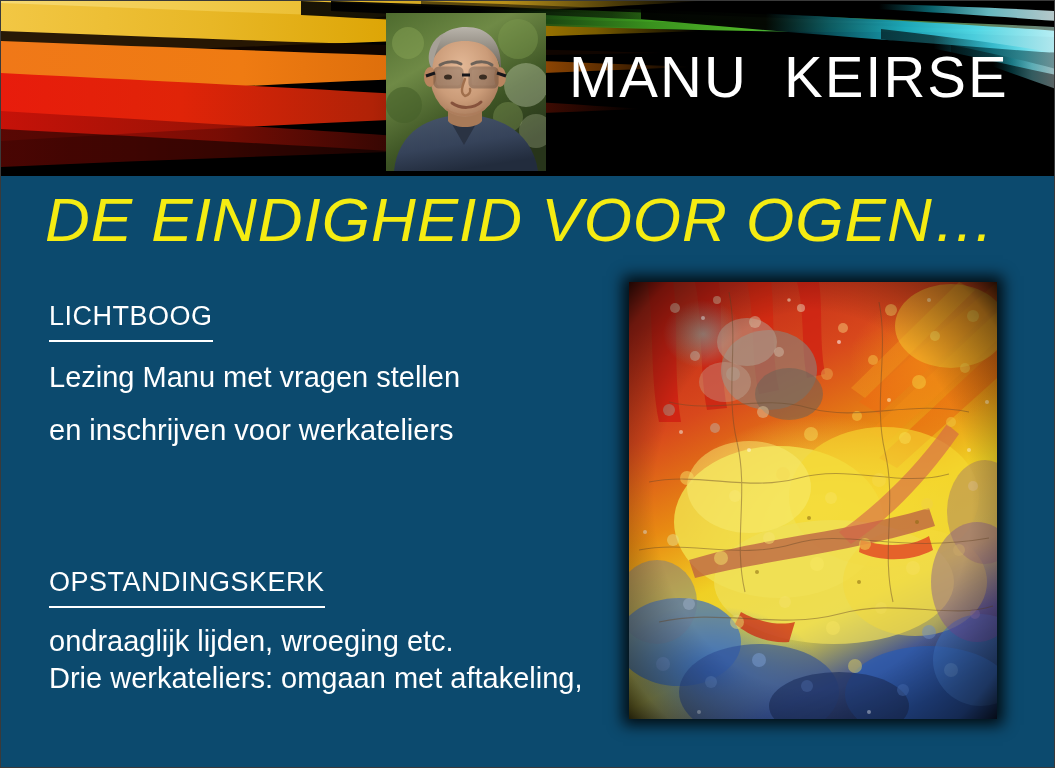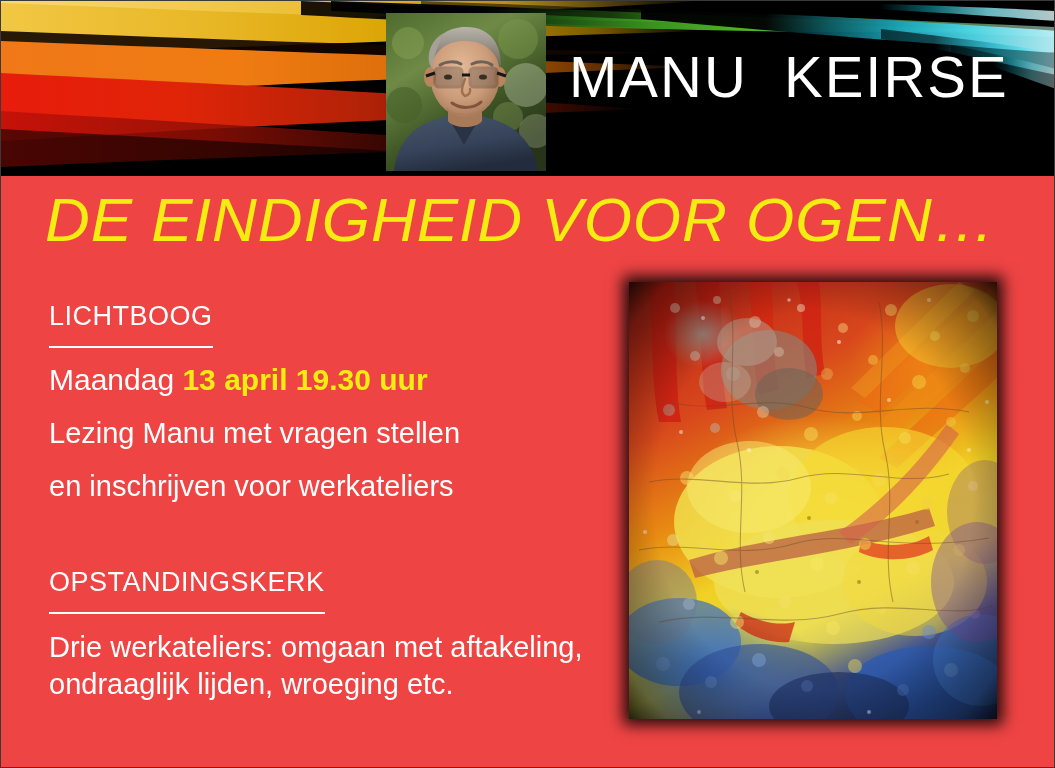--- a/index.html
+++ b/index.html
@@ -4,21 +4,21 @@
 <style>
   html, body {
     margin: 0;
     padding: 0;
     background: #1a1a1a;
   }
   #poster {
     position: relative;
     width: 1055px;
     height: 768px;
-    background: #ef4444;
+    background: #0c4a6e;
     overflow: hidden;
     font-family: "Liberation Sans", sans-serif;
     border: 1px solid #3a3a3a;
     box-sizing: border-box;
   }
 
   
   #banner {
     position: absolute;
     left: 0; top: 0;
@@ -79,21 +79,21 @@
   #event-block-1 { left: 48px; top: 300px; }
   #event-block-2 { left: 48px; top: 566px; }
 
   .venue {
     font-size: 27px;
     font-weight: 400;
     letter-spacing: 0.5px;
     color: #ffffff;
     border-bottom: 2px solid #ffffff;
     display: inline-block;
-    padding-bottom: 14px;
+    padding-bottom: 8px;
     line-height: 1.15;
     white-space: pre;
   }
   .date-line {
     font-size: 30px;
     font-weight: 400;
     color: #ffffff;
     margin-top: 14px;
     white-space: pre;
     line-height: 1.2;
@@ -462,24 +462,23 @@
           <path d="M250,20 C260,70 244,120 256,170 C268,220 252,270 264,320"></path>
         </g>
 
         <rect x="0" y="0" width="368" height="437" fill="url(#vign)"></rect>
       </g>
     </svg>
   </div>
 
   <div class="event-block" id="event-block-1">
     <div class="venue">LICHTBOOG</div>
-    <div class="date-line"><span>Maandag </span><span class="accent">13 april 19.30 uur</span></div>
     <div class="detail-line">Lezing Manu met vragen stellen</div>
     <div class="detail-line">en inschrijven voor werkateliers</div>
   </div>
 
   <div class="event-block" id="event-block-2">
     <div class="venue">OPSTANDINGSKERK</div>
+    <div class="detail-line">ondraaglijk lijden, wroeging etc.</div>
     <div class="detail-line">Drie werkateliers: omgaan met aftakeling,</div>
-    <div class="detail-line">ondraaglijk lijden, wroeging etc.</div>
   </div>
 
 </div>
 
 </body></html>

